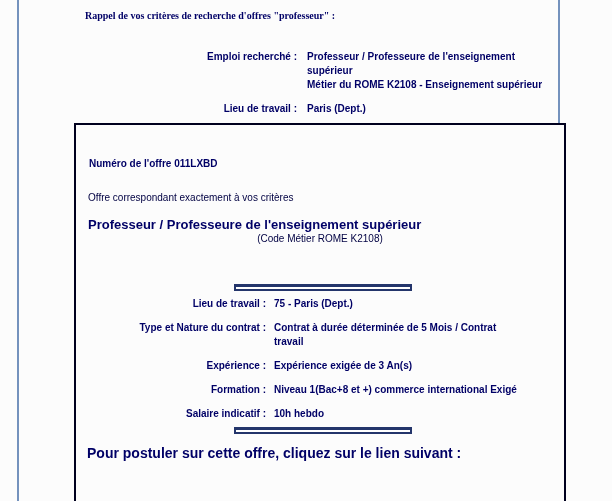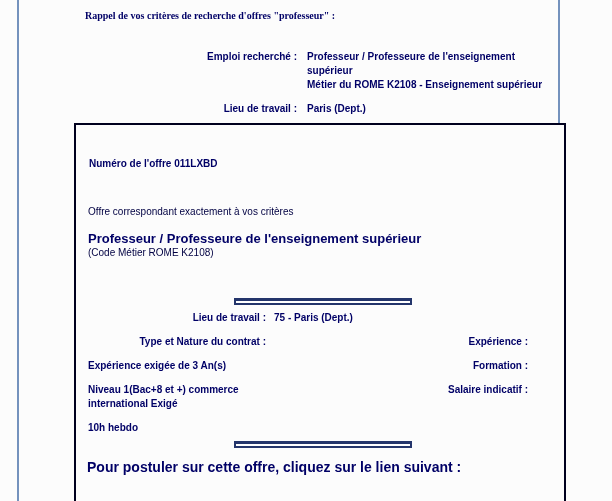--- a/index.html
+++ b/index.html
@@ -52,31 +52,32 @@
     border:2px solid var(--box_border);
     background:var(--page_bg);
     box-sizing:content-box;
     padding:0 12px;
   }
   .offer-num{
     margin-top:32px;margin-left:1px;
     font-size:10px;font-weight:bold;line-height:14px;
   }
   .match-note{
-    margin-top:34px;
+    margin-top:20px;
     font-size:10px;font-weight:normal;line-height:14px;
     color:var(--text_dark);
   }
   .offer-title{
     margin:12px 0 0 0;
     font-size:13px;font-weight:bold;line-height:15px;
   }
   .offer-code{
     font-size:10px;font-weight:normal;line-height:14px;
     color:var(--text_dark);
+    text-align:center;
   }
   .hr{
     width:174px;height:2px;
     margin-left:146px;
     background:#ffffff;
     border:2px solid var(--separator);
     border-top-width:3px;
   }
   .hr.top{margin-top:38px;}
   .hr.bottom{margin-top:6px;}
@@ -125,20 +126,21 @@
 
     <p class="offer-code">(Code Métier ROME K2108)</p>
 
     <div class="hr top"></div>
 
     <div class="fields">
       <div class="flbl">Lieu de travail :</div>
       <div class="fval">75 - Paris (Dept.)</div>
 
       <div class="flbl">Type et Nature du contrat :</div>
+      <div class="fval">Contrat à durée déterminée de 5 Mois / Contrat travail</div>
 
       <div class="flbl">Expérience :</div>
       <div class="fval">Expérience exigée de 3 An(s)</div>
 
       <div class="flbl">Formation :</div>
       <div class="fval">Niveau 1(Bac+8 et +) commerce international Exigé</div>
 
       <div class="flbl">Salaire indicatif :</div>
 
       <div class="fval">10h hebdo</div>

